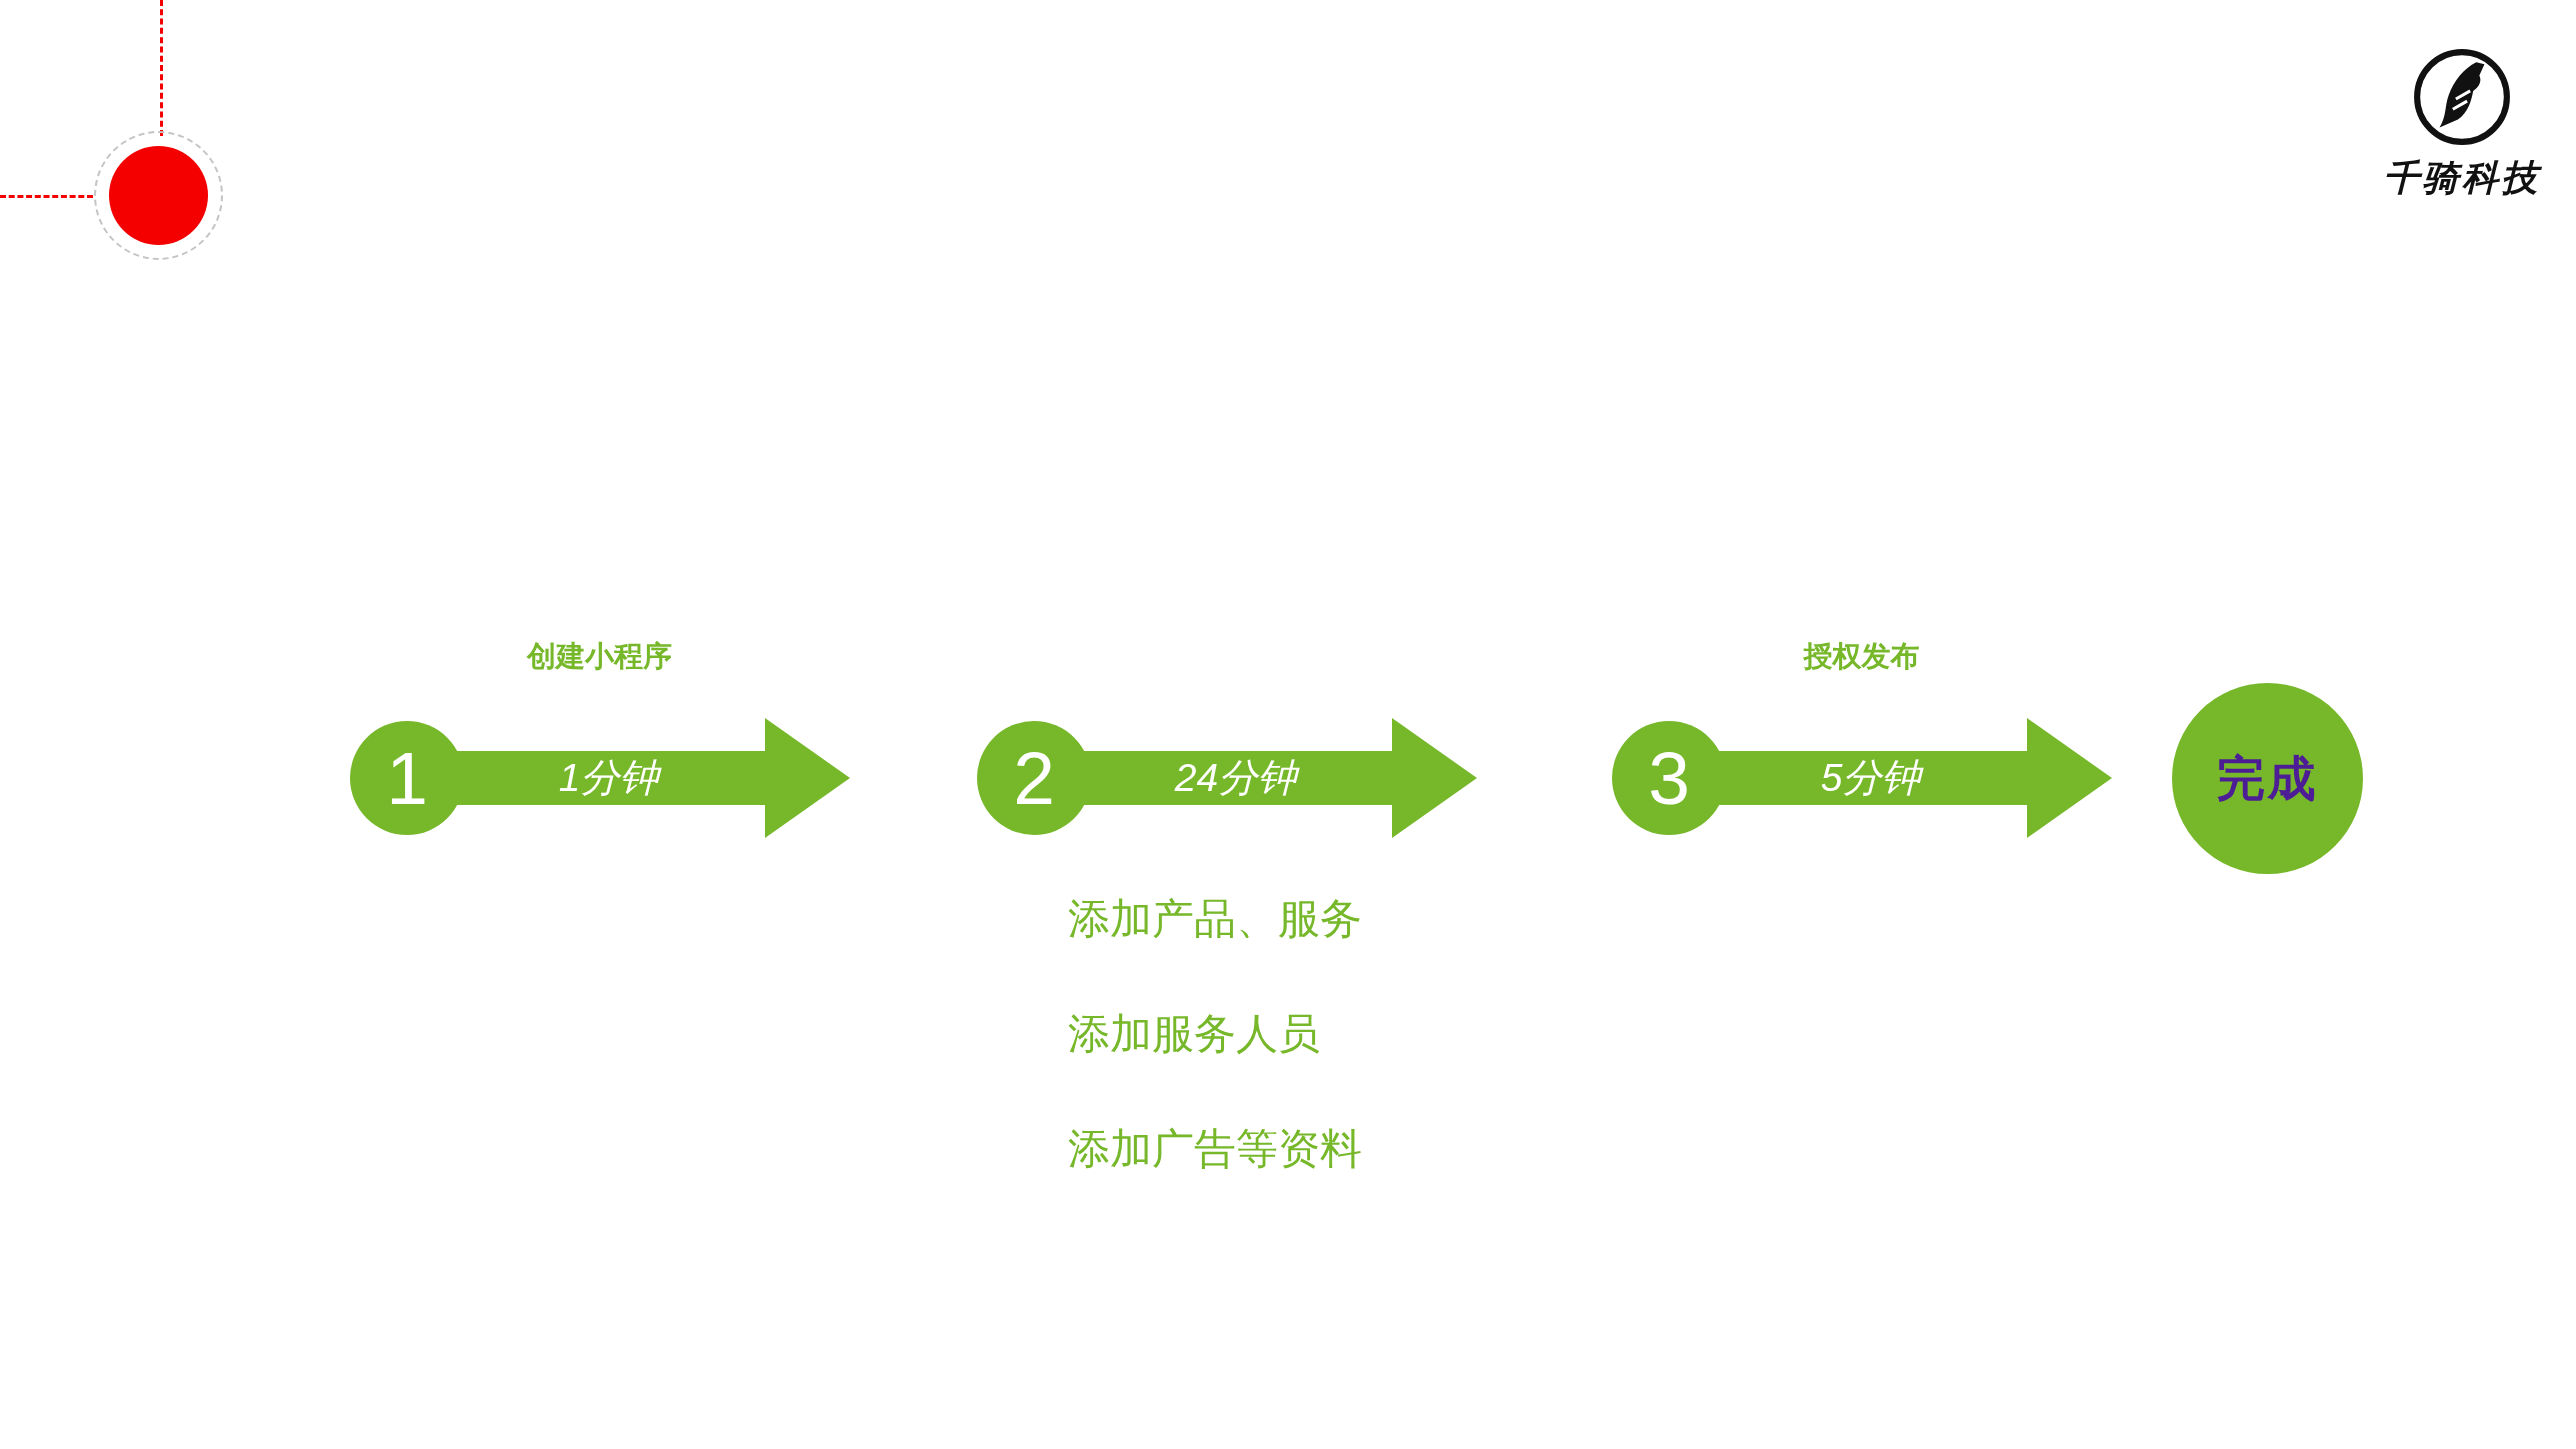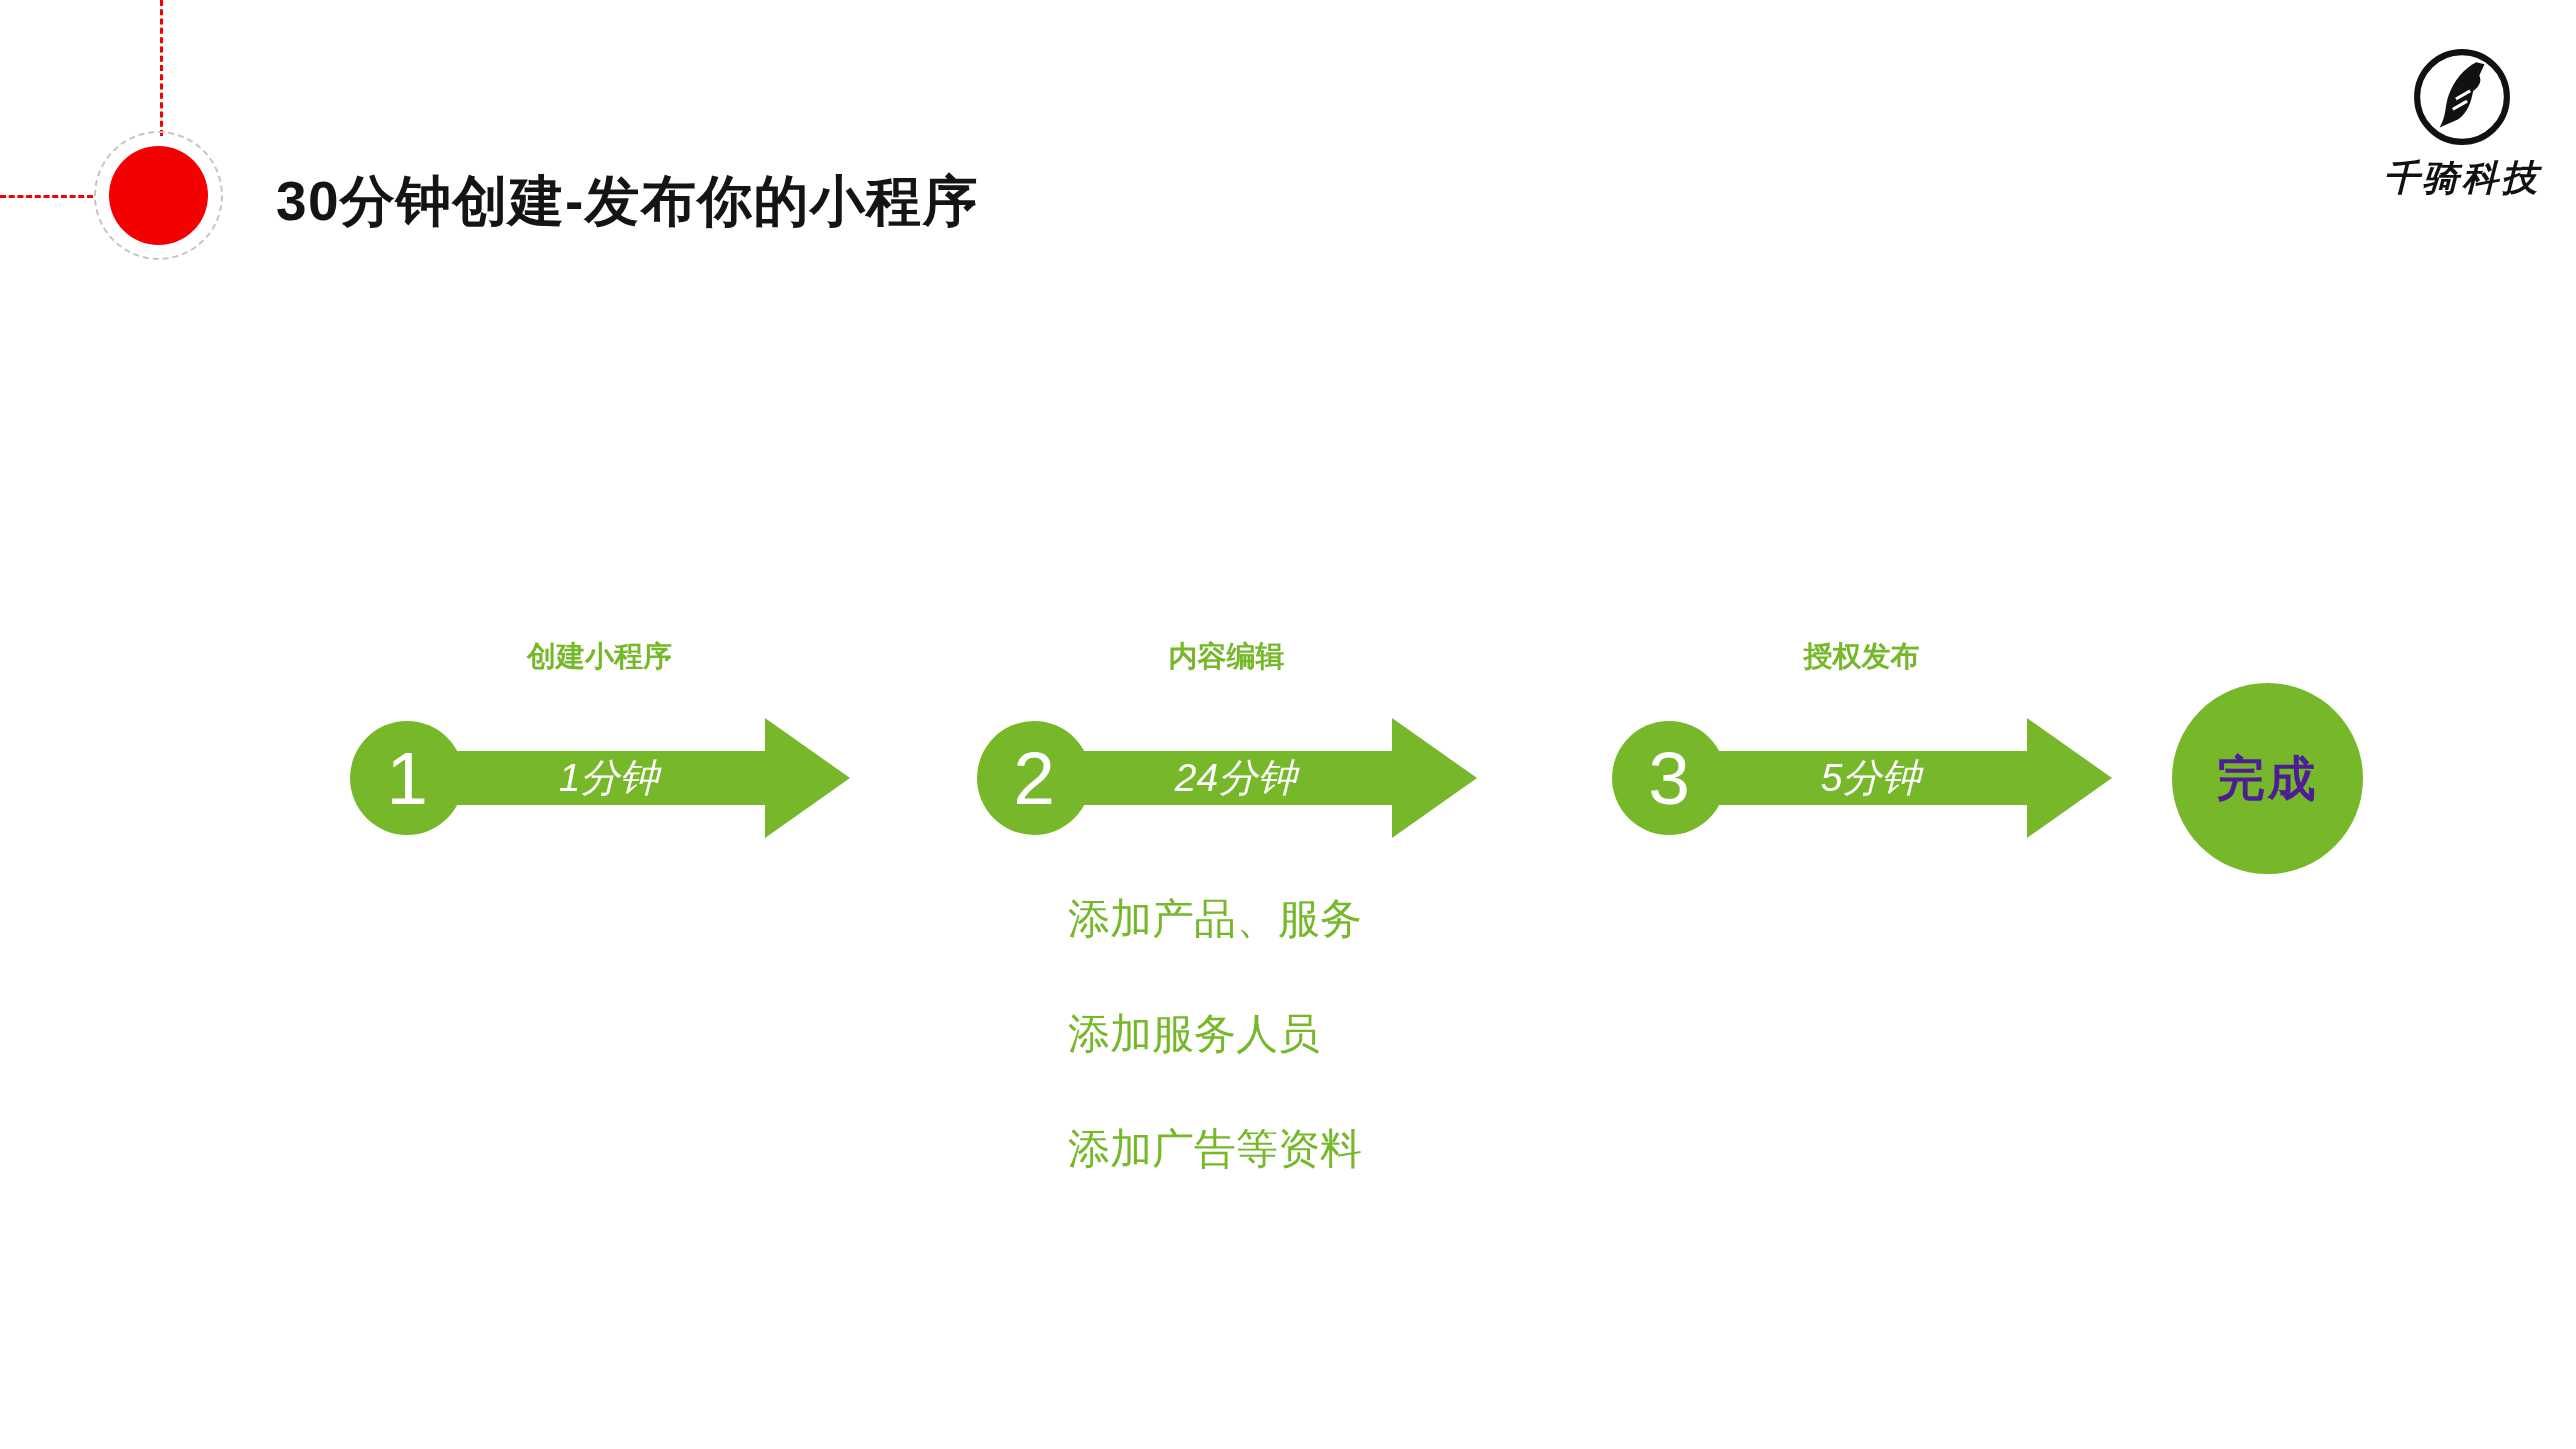--- a/index.html
+++ b/index.html
@@ -83,41 +83,39 @@
 </head>
 <body>
 
 <div class="slide">
 
   <div class="deco-vline"></div>
   <div class="deco-hline"></div>
   <div class="deco-ring"></div>
   <div class="deco-dot"></div>
 
-  <div class="title">30分钟创建-发布你的小程序</div>
 
   <div class="logo">
     <svg class="logo-icon" viewBox="0 0 100 100" xmlns="http://www.w3.org/2000/svg">
       <circle cx="50" cy="50" r="44" fill="none" stroke="#111111" stroke-width="6"></circle>
       <path d="M64 16 C52 22 42 34 37 48 C33 59 35 68 28 80 L46 72 C56 65 59 54 61 44 C66 41 70 35 67 29 L72 18 Z" fill="#111111"></path>
       <path d="M44 52 L58 44 M41 62 L55 54" stroke="#ffffff" stroke-width="3" fill="none"></path>
     </svg>
     <div class="logo-text">千骑科技</div>
   </div>
 
   <div class="step s1">
     <div class="step-label">创建小程序</div>
     <div class="arrow-shaft"></div>
     <div class="arrow-head"></div>
     <div class="step-circle">1</div>
     <div class="duration">1分钟</div>
   </div>
 
   <div class="step s2">
-    <div class="step-label">内容编辑</div>
     <div class="arrow-shaft"></div>
     <div class="arrow-head"></div>
     <div class="step-circle">2</div>
     <div class="duration">24分钟</div>
     <div class="items">
       <div class="item">添加产品、服务</div>
       <div class="item">添加服务人员</div>
       <div class="item">添加广告等资料</div>
     </div>
   </div>

